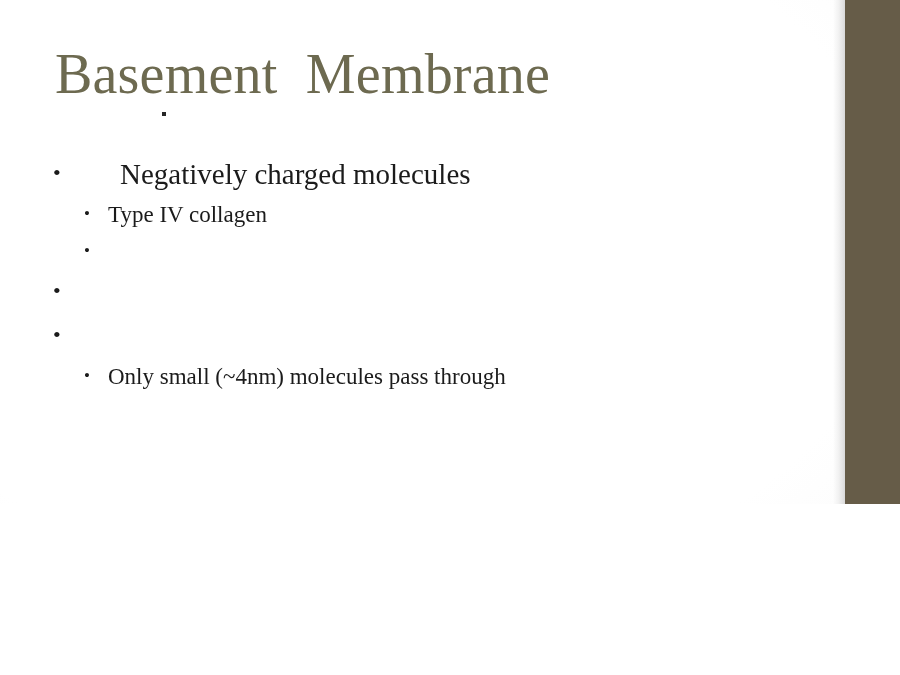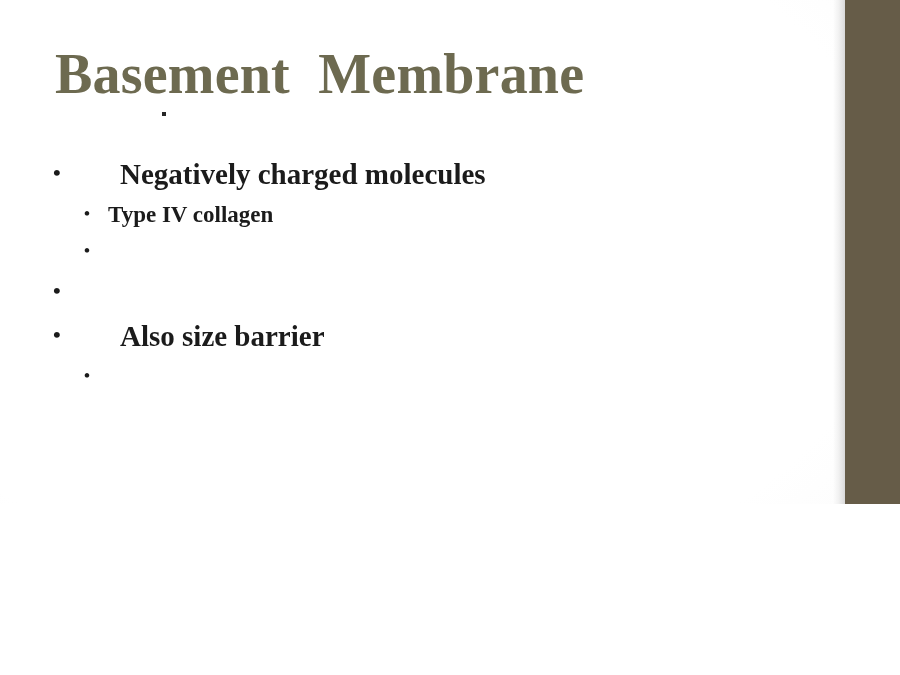--- a/index.html
+++ b/index.html
@@ -14,21 +14,20 @@
     background: #ffffff;
   }
 
   .slide {
     position: relative;
     width: 900px;
     height: 504px;
     background:
       radial-gradient(ellipse 900px 620px at 42% 48%, #ffffff 0%, #ffffff 58%, #fbfbfb 76%, #f3f3f3 92%, #ececec 100%);
     overflow: hidden;
-    font-weight: bold;
   }
 
   
   .sidebar {
     position: absolute;
     top: 0;
     right: 0;
     width: 55px;
     height: 675px;
   }
@@ -169,25 +168,25 @@
       <div class="bullet-row lvl2">
         <span class="marker">•</span>
       </div>
 
       <div class="bullet-row lvl1">
         <span class="marker">•</span>
       </div>
 
       <div class="bullet-row lvl1">
         <span class="marker">•</span>
-        <span class="btext">Also size barrier</span>
       </div>
 
       <div class="bullet-row lvl2">
         <span class="marker">•</span>
+        <span class="btext">Only small (~4nm) molecules pass through</span>
       </div>
 
     </div>
   </div>
 
   <div class="sidebar-edge"></div>
 
   <div class="sidebar">
     <div class="sidebar-band band-top"></div>
     <div class="sidebar-band band-mid"></div>

